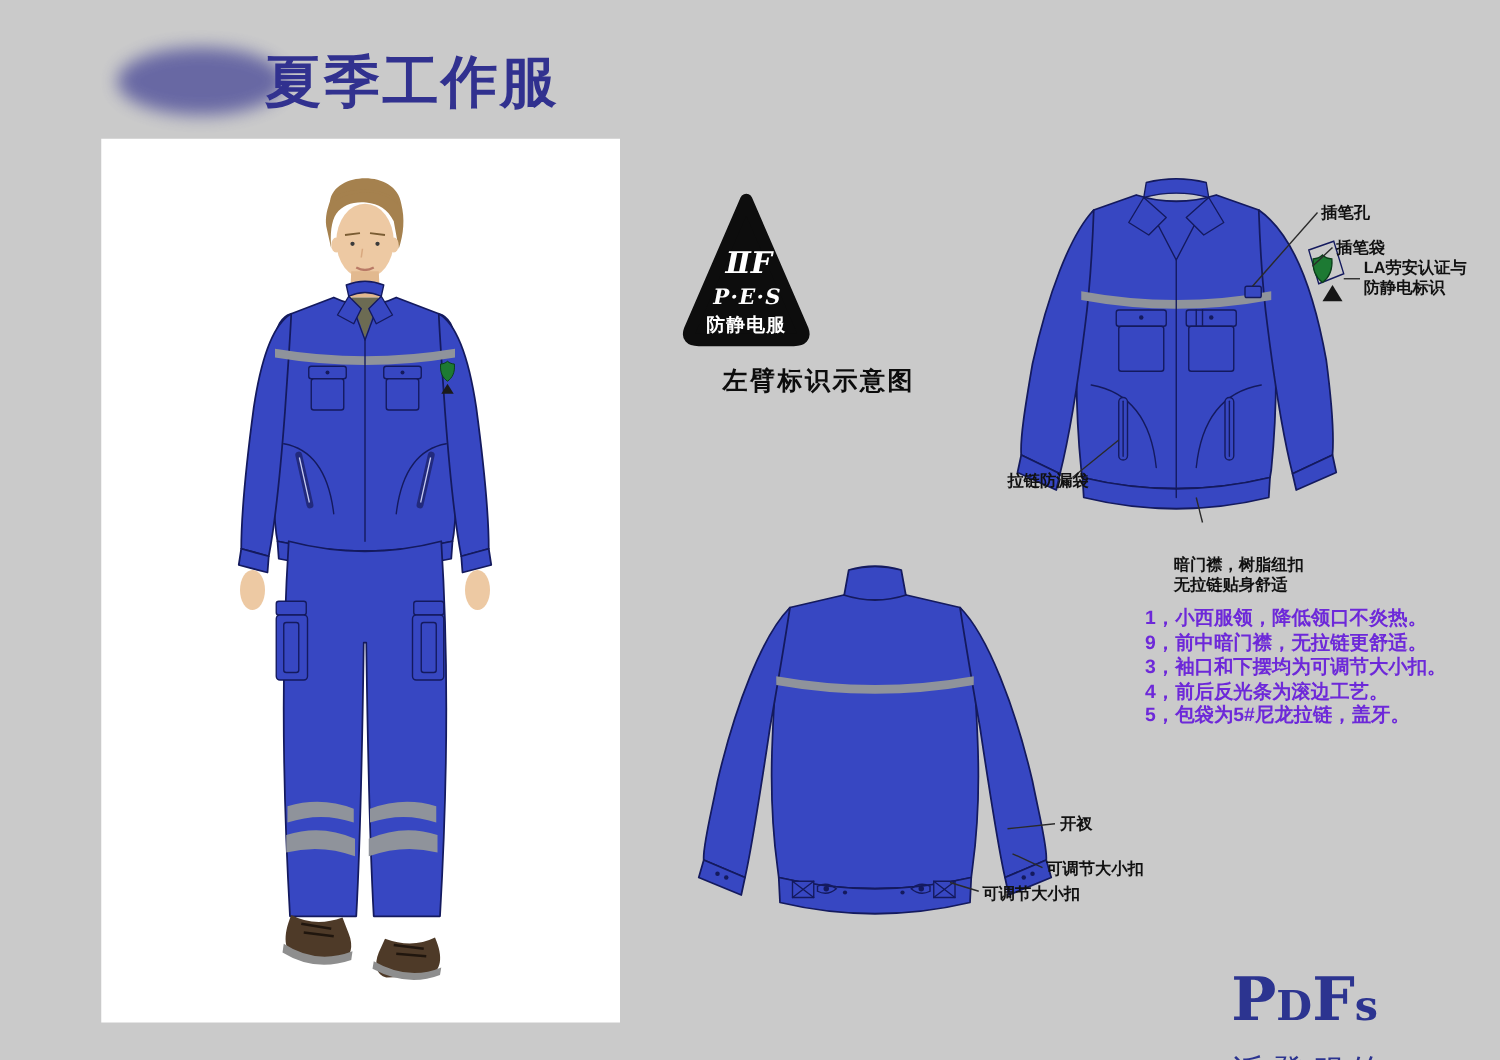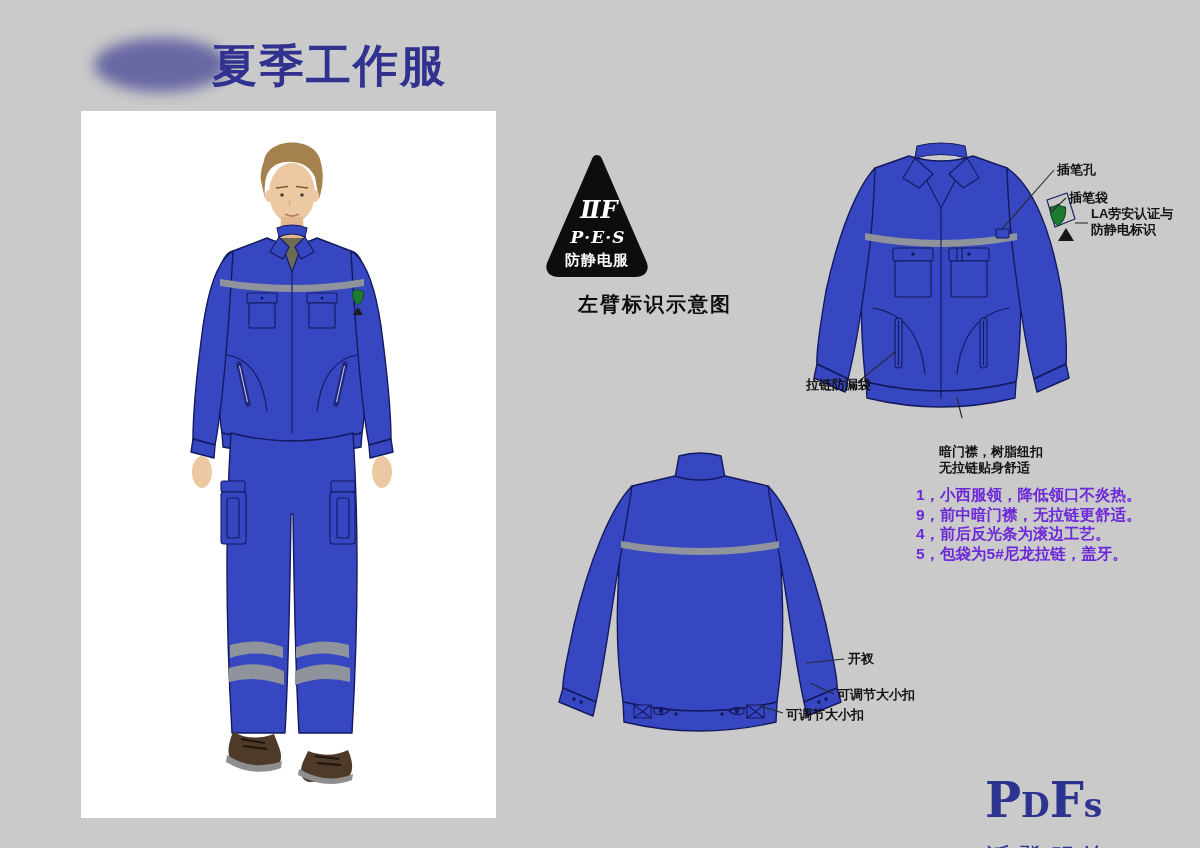--- a/index.html
+++ b/index.html
@@ -240,20 +240,21 @@
     <div>无拉链贴身舒适</div>
   </div>
 
   <div class="ann" style="left:848px;top:651px;">开衩</div>
   <div class="ann" style="left:837px;top:687px;">可调节大小扣</div>
   <div class="ann" style="left:786px;top:707px;">可调节大小扣</div>
 
   <div class="features">
     <div>1，小西服领，降低领口不炎热。</div>
     <div>9，前中暗门襟，无拉链更舒适。</div>
+    <div>3，袖口和下摆均为可调节大小扣。</div>
     <div>4，前后反光条为滚边工艺。</div>
     <div>5，包袋为5#尼龙拉链，盖牙。</div>
   </div>
 
   <div class="brand">
     <div class="brand-logo"><span class="big">P</span><span class="small">D</span><span class="big">F</span><span class="small">s</span></div>
     <div class="brand-name">派登服饰</div>
   </div>
 
 </div>

